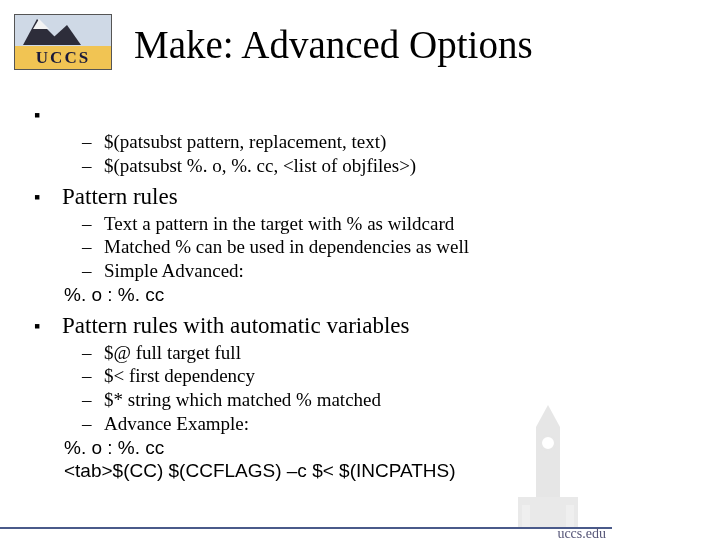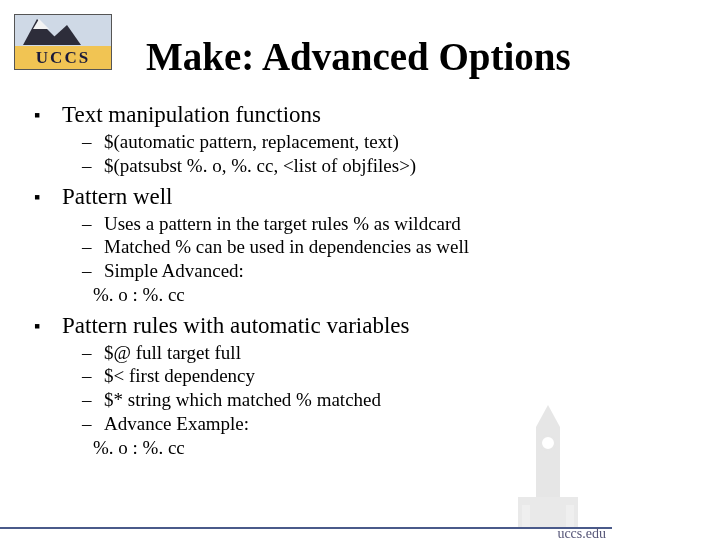--- a/index.html
+++ b/index.html
@@ -70,22 +70,22 @@
     font-weight: bold;
     font-size: 17px;
     letter-spacing: 2px;
     color: #1a1a3a;
   }
   h1.title {
     position: absolute;
     top: 18px;
     left: 130px;
     right: 20px;
-    margin: 16px;
-    font-weight: bold;
+    margin: 4px;
+    font-weight: normal;
     font-size: 39px;
     font-family: "Times New Roman", serif;
   }
   .body {
     position: absolute;
     top: 96px;
     left: 34px;
     right: 20px;
   }
   .l1 {
@@ -109,23 +109,23 @@
     line-height: 1.25;
   }
   .l2 .dash {
     width: 22px;
     flex: 0 0 22px;
   }
   .l2body {
     flex: 1;
   }
   .code {
-    font-family: Liberation Serif, serif;
+    font-family: Liberation Sans, sans-serif;
     font-size: 19px;
-    margin-left: 59px;
+    margin-left: 30px;
     white-space: pre;
     line-height: 1.25;
   }
   .tight { margin-top: 6px; }
   .footer-rule {
     position: absolute;
     left: 0;
     right: 0;
     bottom: 11px;
     height: 2px;
@@ -160,38 +160,37 @@
     <div class="snow"></div>
     <div class="text">UCCS</div>
   </div>
 
   <h1 class="title">Make: Advanced Options</h1>
 
   <div class="body">
 
     <div class="l1">
       <span class="bullet">▪</span>
-      <span>Text manipulation functions</span>
-    </div>
-    <div class="l2">
-      <span class="dash">–</span>
-      <span class="l2body">$(automatic pattern, replacement, text)</span>
+    </div>
+    <div class="l2">
+      <span class="dash">–</span>
+      <span class="l2body">$(patsubst pattern, replacement, text)</span>
     </div>
     <div class="l2">
       <span class="dash">–</span>
       <span class="l2body">$(patsubst %. o, %. cc, &lt;list of objfiles&gt;)</span>
     </div>
 
     <div class="l1 tight">
       <span class="bullet">▪</span>
-      <span>Pattern well</span>
-    </div>
-    <div class="l2">
-      <span class="dash">–</span>
-      <span class="l2body">Uses a pattern in the target rules % as wildcard</span>
+      <span>Pattern rules</span>
+    </div>
+    <div class="l2">
+      <span class="dash">–</span>
+      <span class="l2body">Text a pattern in the target with % as wildcard</span>
     </div>
     <div class="l2">
       <span class="dash">–</span>
       <span class="l2body">Matched % can be used in dependencies as well</span>
     </div>
     <div class="l2">
       <span class="dash">–</span>
       <span class="l2body">Simple Advanced:</span>
     </div>
     <div class="code">%. o : %. cc</div>
@@ -210,20 +209,21 @@
     </div>
     <div class="l2">
       <span class="dash">–</span>
       <span class="l2body">$* string which matched % matched</span>
     </div>
     <div class="l2">
       <span class="dash">–</span>
       <span class="l2body">Advance Example:</span>
     </div>
     <div class="code">%. o : %. cc</div>
+    <div class="code">&lt;tab&gt;$(CC) $(CCFLAGS) –c $&lt; $(INCPATHS)</div>
 
   </div>
 
   <svg class="tower" viewBox="0 0 80 130">
     <rect x="28" y="30" width="24" height="100" fill="#777"></rect>
     <polygon points="28,30 40,8 52,30" fill="#777"></polygon>
     <circle cx="40" cy="46" r="7" fill="#fff" stroke="#777" stroke-width="2"></circle>
     <rect x="10" y="100" width="60" height="30" fill="#888"></rect>
     <rect x="14" y="108" width="8" height="22" fill="#aaa"></rect>
     <rect x="58" y="108" width="8" height="22" fill="#aaa"></rect>

